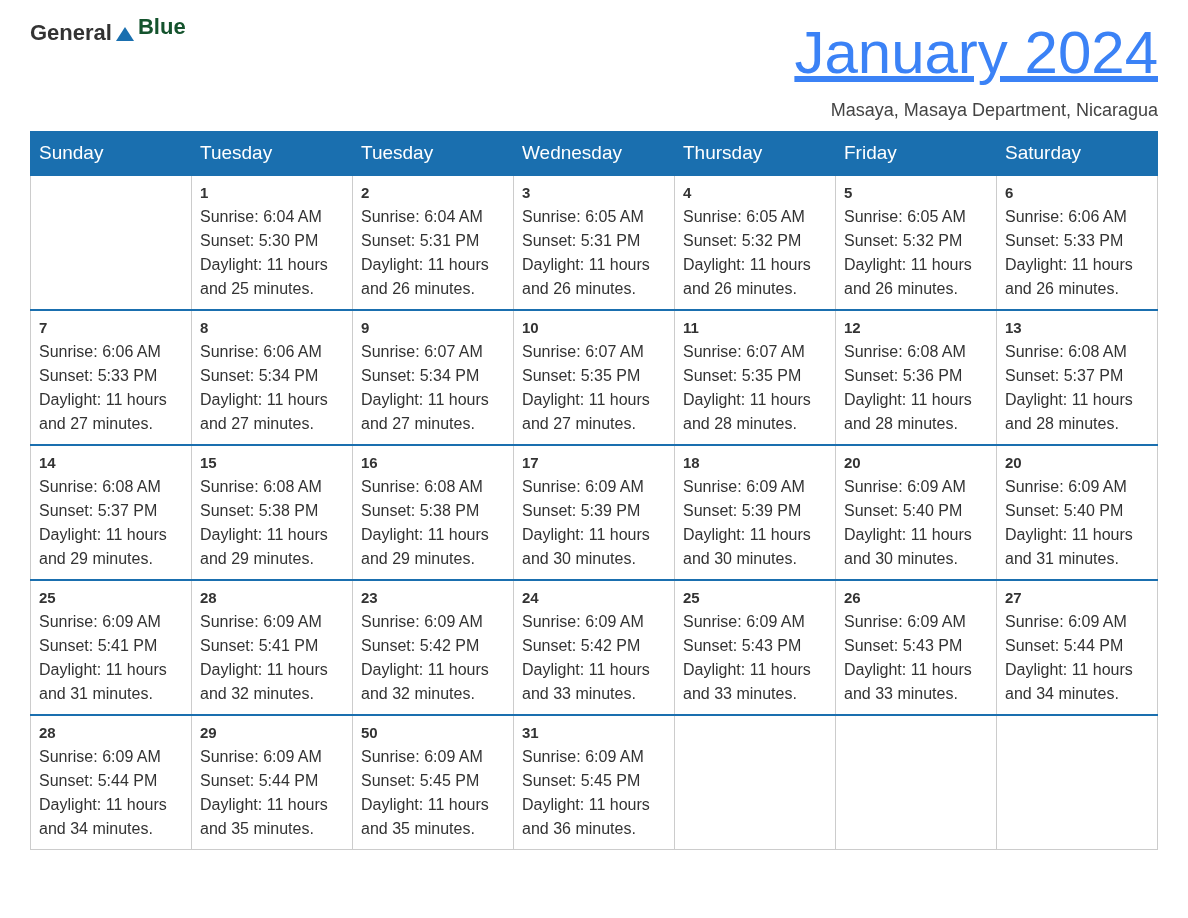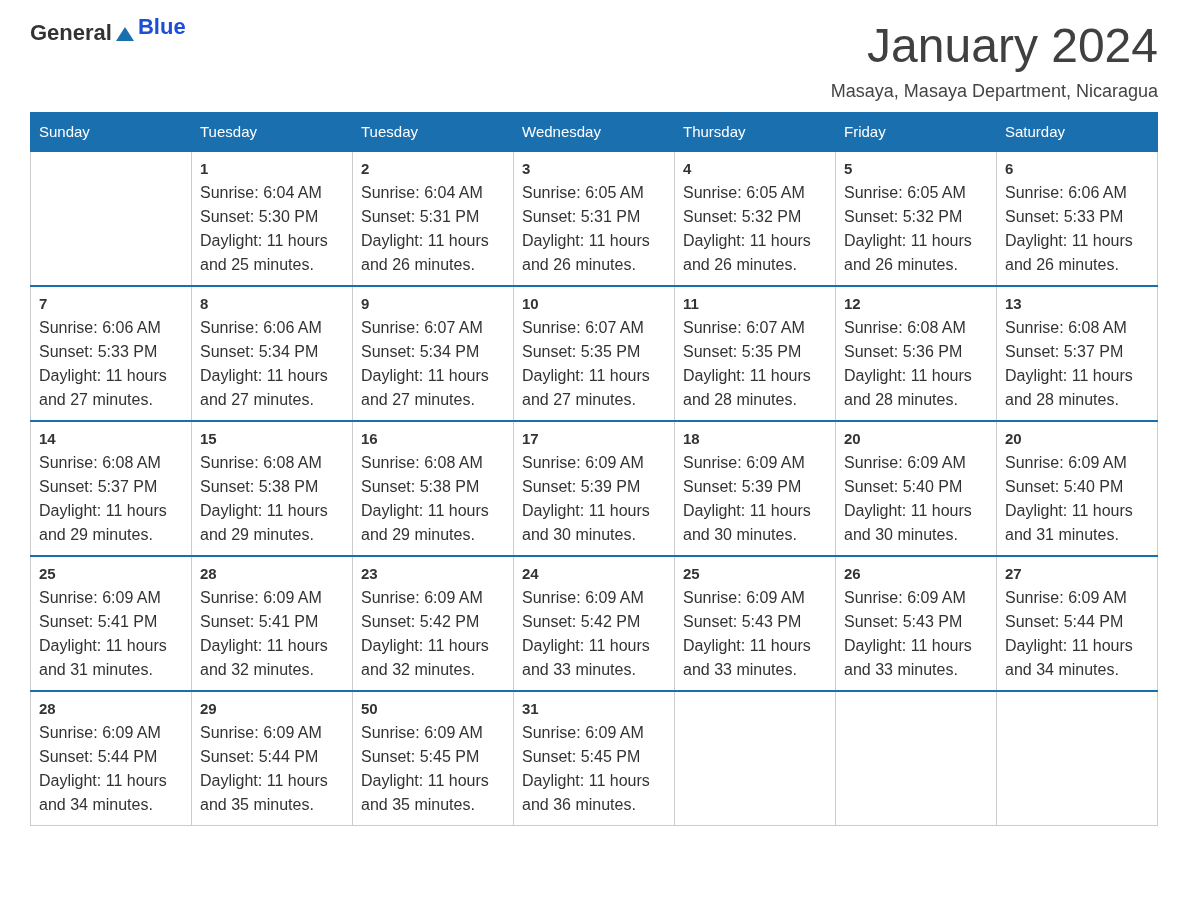--- a/index.html
+++ b/index.html
@@ -21,48 +21,49 @@
       gap: 4px;
     }
     .logo-text-general {
       font-size: 22px;
       font-weight: bold;
       color: #333;
     }
     .logo-text-blue {
       font-size: 22px;
       font-weight: bold;
-      color: #1d4ed8;
+      color: #14532d;
     }
     .title-block {
       text-align: right;
     }
     .month-title {
-      font-size: 48px;
+      font-size: 60px;
       font-weight: normal;
-      color: #404040;
+      color: #3b82f6;
       line-height: 1.1;
+      text-decoration: underline;
     }
     .location-title {
       font-size: 18px;
       color: #444;
-      margin-top: 8px;
+      margin-top: 14px;
     }
     table {
       width: 100%;
       border-collapse: collapse;
       margin-top: 10px;
     }
     thead tr {
       background-color: #1a6faf;
       color: #fff;
     }
     thead th {
       padding: 10px 8px;
-      font-size: 15px;
+      font-size: 19px;
       font-weight: normal;
       text-align: left;
       border: 1px solid #1a6faf;
     }
     tbody tr {
       border-top: 2px solid #1a6faf;
     }
     tbody td {
       vertical-align: top;
       padding: 8px 8px;

